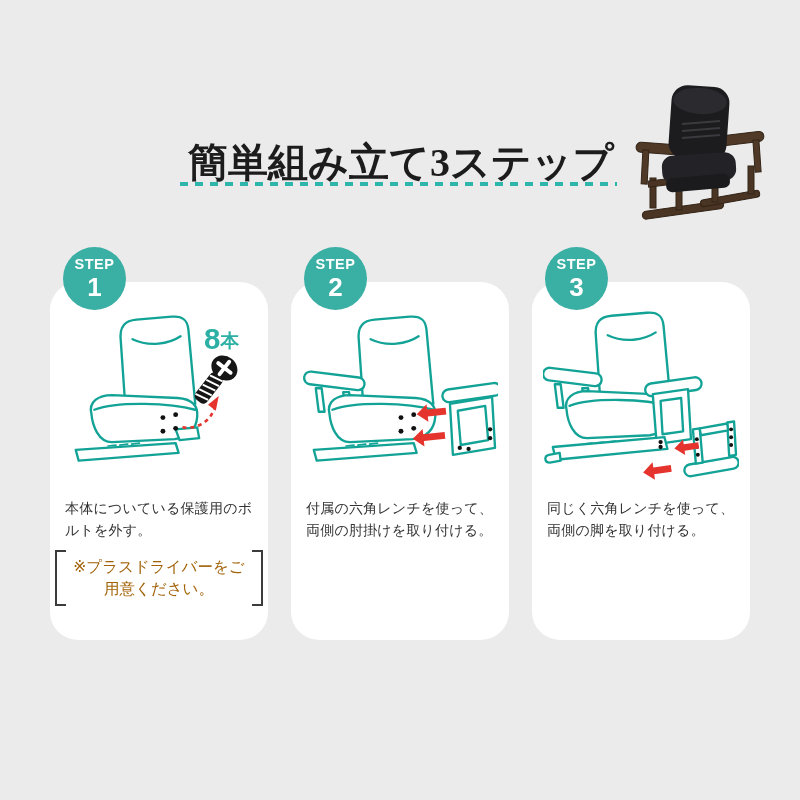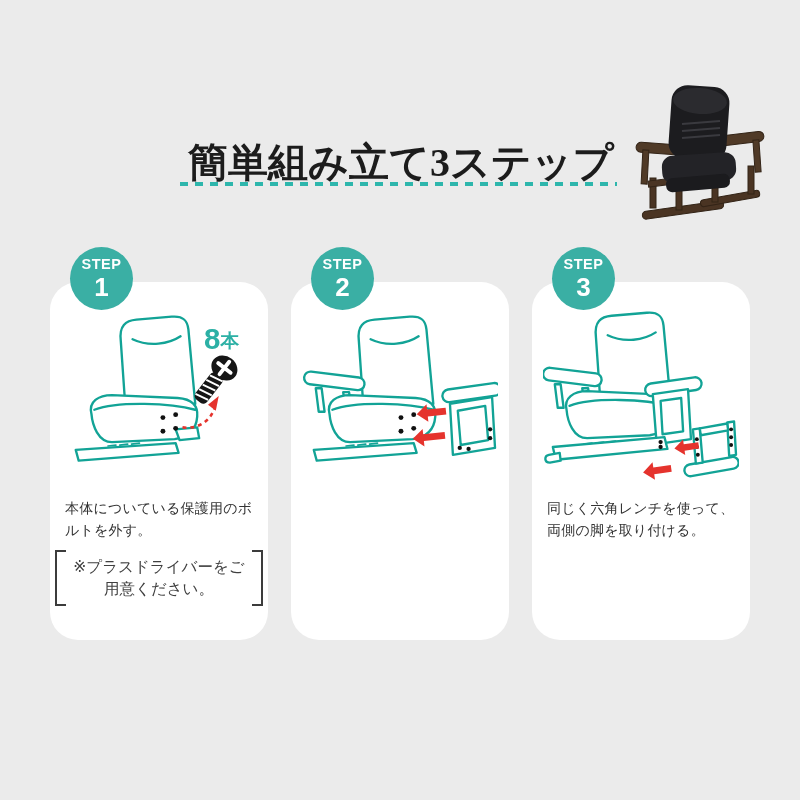--- a/index.html
+++ b/index.html
@@ -22,34 +22,34 @@
     background:repeating-linear-gradient(90deg,#2eb6ac 0 8px,transparent 8px 15px);
   }
   .product-photo{position:absolute;left:620px;top:78px;}
   
   .cards{position:absolute;left:50px;top:282px;width:700px;display:flex;gap:23px;}
   .card{
     position:relative;width:218px;height:358px;background:#fff;
     border-radius:28px;flex:0 0 auto;
   }
   .badge{
-    position:absolute;left:20px;top:-35px;width:63px;height:63px;border-radius:50%;
+    position:absolute;left:13px;top:-35px;width:63px;height:63px;border-radius:50%;
     background:#3aafa4;color:#fff;display:flex;flex-direction:column;
     align-items:center;justify-content:center;line-height:1;z-index:2;
   }
   .badge .b-label{font-size:14.5px;font-weight:bold;letter-spacing:.5px;}
   .badge .b-num{font-size:26px;font-weight:bold;margin-top:2px;}
   .illus{display:block;margin:20px auto 0;}
   .desc{
     margin:4px 15px 0;font-size:14px;line-height:1.55;color:#333;
     letter-spacing:.2px;
   }
   .note{
     position:relative;width:184px;margin:9px auto 0;padding:6px 12px;
-    font-size:15.5px;line-height:1.42;text-align:center;color:#404040;
+    font-size:15.5px;line-height:1.42;text-align:center;color:#a16207;
   }
   .note::before,.note::after{
     content:"";position:absolute;top:0;bottom:0;width:9px;
     border-top:2px solid #3c3c3c;border-bottom:2px solid #3c3c3c;
   }
   .note::before{left:0;border-left:2px solid #3c3c3c;}
   .note::after{right:0;border-right:2px solid #3c3c3c;}
 </style>
 </head>
 <body>
@@ -173,20 +173,21 @@
         <circle cx="192" cy="130" r="2.2"></circle>
           <circle cx="192" cy="139" r="2.2"></circle>
         <circle cx="161" cy="149" r="2.2"></circle>
           <circle cx="170" cy="150" r="2.2"></circle>
       </g>
       <g fill="#e5332d">
         <path transform="rotate(-6 131 113)" d="M117,113 L128,104 L128,109.5 L147,109.5 L147,116.5 L128,116.5 L128,122 Z"></path>
         <path transform="rotate(-6 129 138)" d="M113,138 L124,129 L124,134.5 L146,134.5 L146,141.5 L124,141.5 L124,147 Z"></path>
       </g>
     </svg>
+    <p class="desc">付属の六角レンチを使って、両側の肘掛けを取り付ける。</p>
   </div>
 
   <div class="card">
     <div class="badge">
       <span class="b-label">STEP</span>
       <span class="b-num">3</span>
     </div>
     <svg class="illus" width="196" height="192" viewBox="0 0 200 196">
       <g stroke="#12a396" stroke-width="2.4" fill="#fff" stroke-linejoin="round" stroke-linecap="round">
         <path d="M54,36 C52,20 59,15 70,14 L106,11 C117,10 122,14 123,24 L130,100 L59,108 Z"></path>

